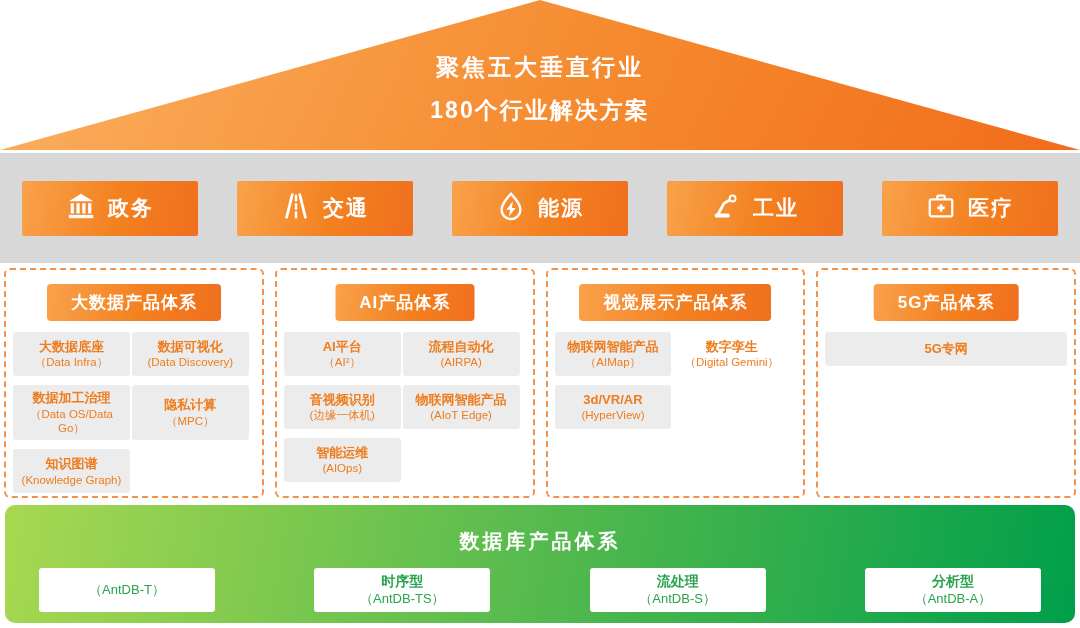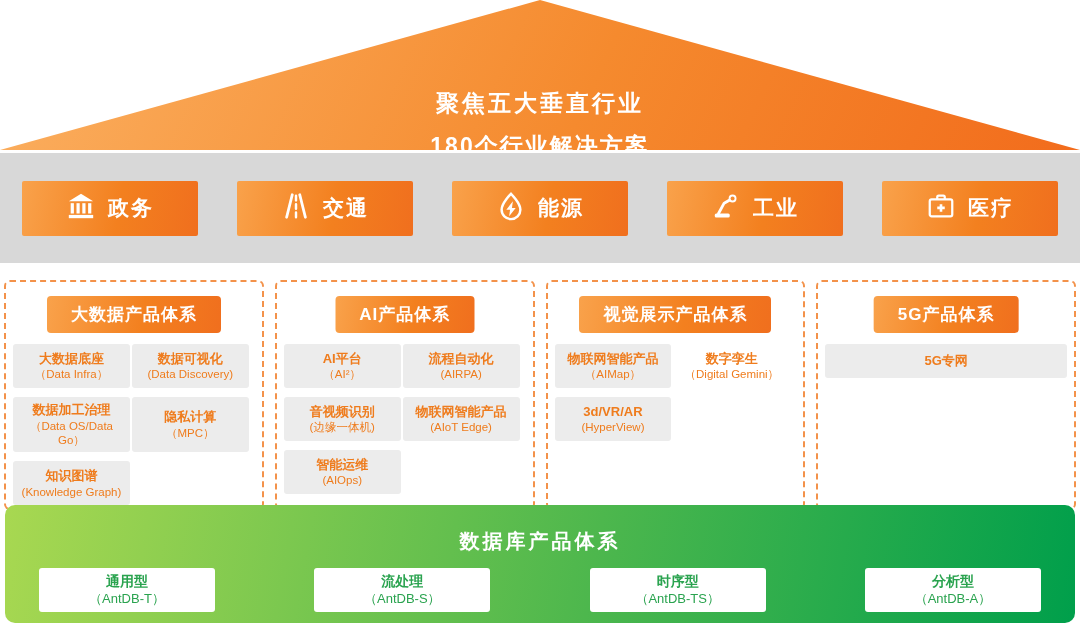--- a/index.html
+++ b/index.html
@@ -7,40 +7,40 @@
   body { font-family: "Liberation Sans", "DejaVu Sans", sans-serif; }
   .canvas { position: relative; width: 1080px; height: 628px; background: #fff; overflow: hidden; }
 
   
   .roof {
     position: absolute; top: 0; left: 0; width: 1080px; height: 150px;
     background: linear-gradient(115deg, #fbb061 0%, #f58a2e 55%, #f26c1c 100%);
     clip-path: polygon(50% 0, 100% 100%, 0 100%);
   }
   .roof-line { position: absolute; left: 0; width: 100%; text-align: center;
-    color: #fff; font-weight: bold; font-size: 23px; letter-spacing: 3px; margin-top: 36px; }
+    color: #fff; font-weight: bold; font-size: 23px; letter-spacing: 3px; }
   .roof-line1 { top: 52px; }
   .roof-line2 { top: 95px; letter-spacing: 2px; }
 
   
   .industry-bar {
     position: absolute; top: 153px; left: 0; width: 1080px; height: 110px;
     background: #d8d8d8; display: flex; align-items: center;
     justify-content: space-between; padding: 0 22px;
   }
   .industry-btn {
     width: 176px; height: 55px; border-radius: 2px;
     background: linear-gradient(100deg, #f9a24b 0%, #f3801f 55%, #f06f1e 100%);
     display: flex; align-items: center; justify-content: center; gap: 12px;
     color: #fff; font-size: 21px; font-weight: bold; letter-spacing: 2px;
   }
   .industry-btn svg { flex: 0 0 auto; }
 
   
-  .columns { position: absolute; top: 280px; left: 4px; width: 1072px; height: 230px;
+  .columns { position: absolute; top: 268px; left: 4px; width: 1072px; height: 230px;
     display: flex; gap: 11px; }
   .panel { flex: 1; border: 2px dashed #f3924a; border-radius: 6px;
     position: relative; padding: 62px 7px 6px; background: #fff; }
   .panel-header {
     position: absolute; top: 14px; left: 50%; transform: translateX(-50%);
     padding: 7px 24px; border-radius: 4px; white-space: nowrap;
     background: linear-gradient(100deg, #f9a24b 0%, #f3801f 55%, #f06f1e 100%);
     color: #fff; font-size: 17px; font-weight: bold; letter-spacing: 1px;
   }
   .items { display: flex; flex-wrap: wrap; gap: 9px 2px; }
@@ -218,31 +218,30 @@
         </div>
       </div>
     </section>
 
   </div>
 
   <div class="db-panel">
     <div class="db-title">数据库产品体系</div>
     <div class="db-items">
       <div class="db-item">
-        <div class="name">通用型</div>
         <div class="sub">（AntDB-T）</div>
+      </div>
+      <div class="db-item">
+        <div class="name">时序型</div>
+        <div class="sub">（AntDB-TS）</div>
       </div>
       <div class="db-item">
         <div class="name">流处理</div>
         <div class="sub">（AntDB-S）</div>
       </div>
       <div class="db-item">
-        <div class="name">时序型</div>
-        <div class="sub">（AntDB-TS）</div>
-      </div>
-      <div class="db-item">
         <div class="name">分析型</div>
         <div class="sub">（AntDB-A）</div>
       </div>
     </div>
   </div>
 
 </div>
 
 </body></html>

